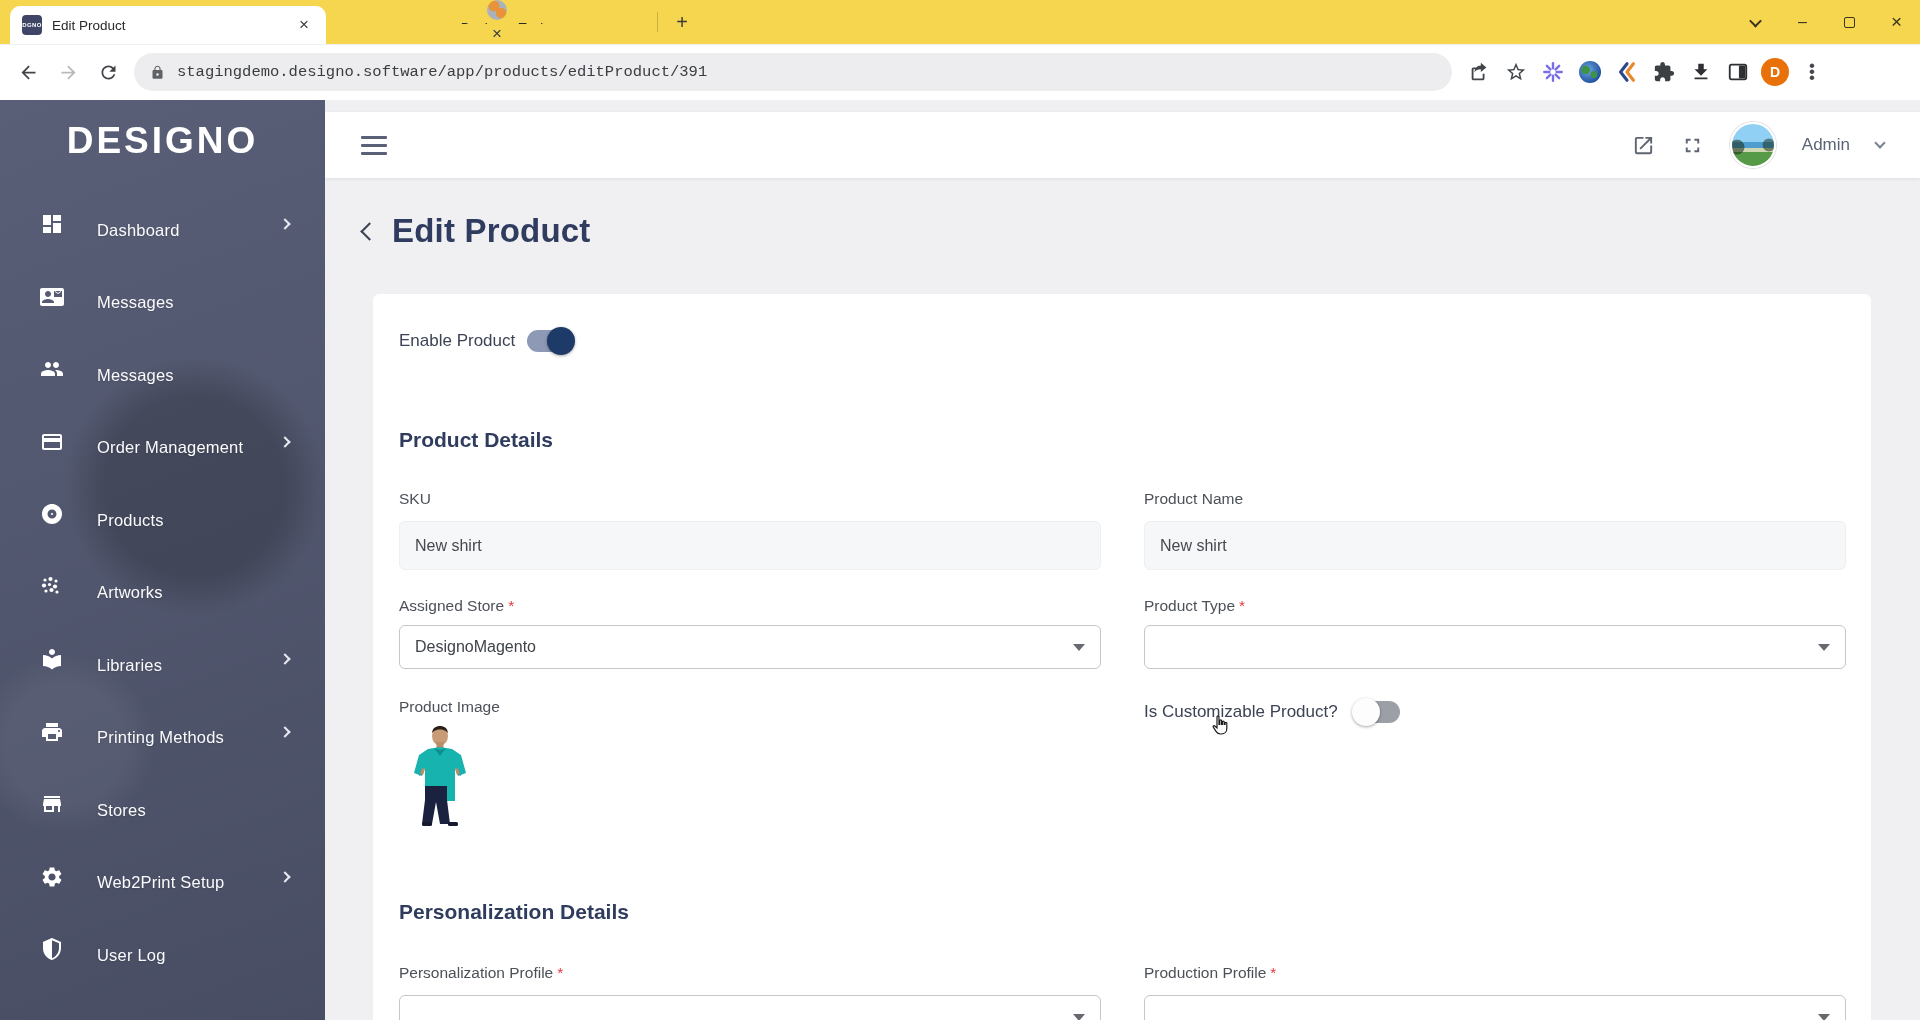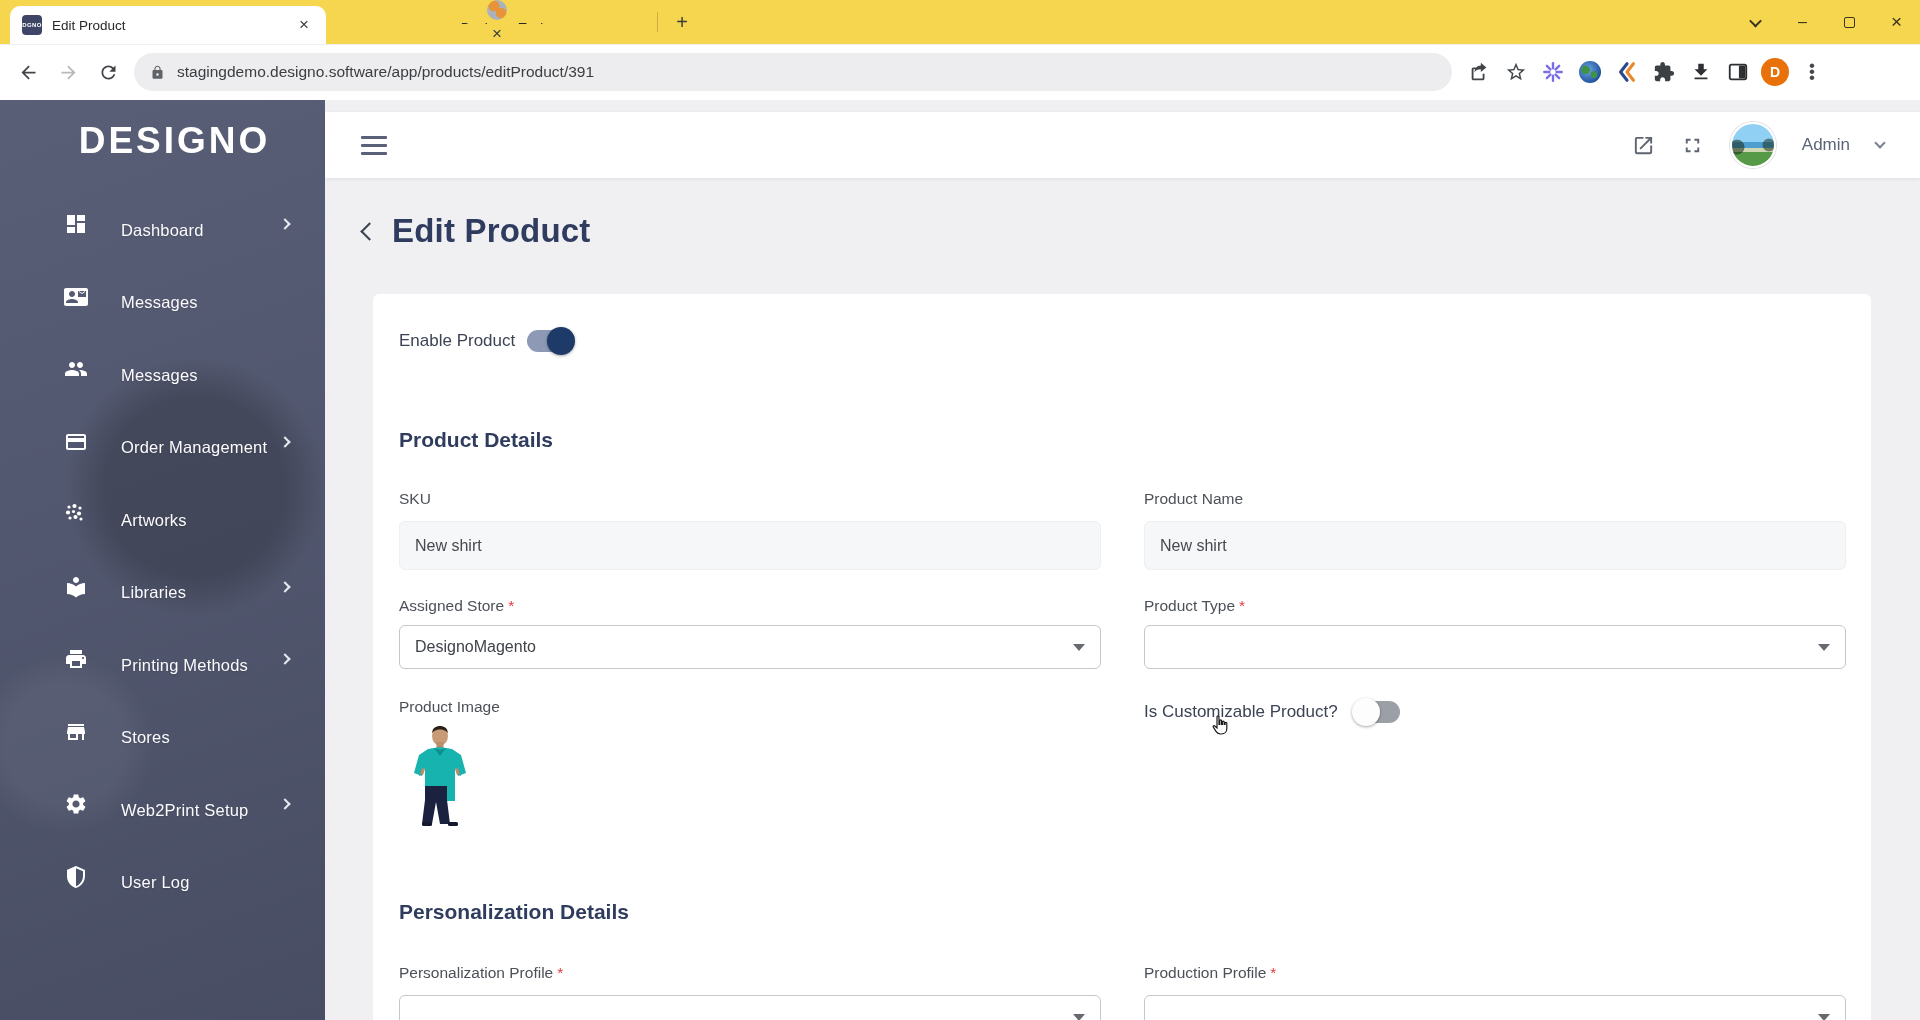--- a/index.html
+++ b/index.html
@@ -28,34 +28,34 @@
   .maxbox { width:11px; height:11px; border:1.6px solid #3a3320; border-radius:2px; }
 
   #toolbar { position:absolute; left:0; top:44px; width:1920px; height:56px; background:#fff;
              display:flex; align-items:center; padding:0 8px; box-shadow:inset 0 1px 0 rgba(0,0,0,.06); }
   .tbtn { width:40px; height:40px; display:flex; align-items:center; justify-content:center; border-radius:50%; color:#414549; }
   .tbtn svg { width:21px; height:21px; fill:#414549; }
   .tbtn.disabled svg { fill:#b7babd; }
   #urlbar { margin-left:6px; width:1318px; height:38px; background:#ededef; border-radius:19px;
             display:flex; align-items:center; padding:0 16px; }
   #urlbar svg { width:15px; height:15px; fill:#5f6368; flex:none; }
-  #url-text { margin-left:12px; font-size:15.5px; color:#3a3d41; white-space:nowrap; }
+  #url-text { margin-left:12px; font-size:15.5px; color:#3a3d41; white-space:nowrap;font-family:Liberation Mono, monospace; }
   .ext-row { display:flex; align-items:center; margin-left:10px; gap:3px; }
   .ext { width:34px; height:34px; display:flex; align-items:center; justify-content:center; border-radius:50%; }
   .ext svg { width:22px; height:22px; }
   .earth { width:22px; height:22px; border-radius:50%; background:
       radial-gradient(circle at 30% 40%, #3f9347 0 20%, transparent 22%),
       radial-gradient(circle at 68% 62%, #3f9347 0 16%, transparent 18%),
       radial-gradient(circle at 40% 40%, #6ea8e0, #1d4f9c 75%); }
   .avatarD { width:28px; height:28px; border-radius:50%; background:#e8710a; color:#fff; font-size:14px;
              font-weight:bold; display:flex; align-items:center; justify-content:center; }
   .dots { font-size:17px; color:#45484c; letter-spacing:0; line-height:6px; }
 
   
-  #sidebar { position:absolute; left:0; top:100px; width:325px; height:920px; background:#50566f; overflow:hidden;padding-left:24px; }
+  #sidebar { position:absolute; left:0; top:100px; width:325px; height:920px; background:#50566f; overflow:hidden; }
   #sidebar::before { content:""; position:absolute; inset:0; background:
       radial-gradient(circle at 60% 42%, rgba(0,0,0,.18) 0 90px, transparent 130px),
       radial-gradient(circle at 20% 70%, rgba(255,255,255,.05) 0 60px, transparent 90px),
       linear-gradient(160deg, rgba(255,255,255,.05), rgba(0,0,0,.10)); }
   #logo { position:relative; margin-top:20px; text-align:center; color:#fff; font-size:37px; font-weight:bold; letter-spacing:3px; }
   #nav { position:relative; margin-top:26px; }
   .nav-item { height:72.5px; display:flex; align-items:center; padding:0 36px 0 40px; color:#fbfbfd; cursor:pointer; }
   .nav-item .nicon { width:24px; height:24px; flex:none; }
   .nav-item .nicon svg { width:24px; height:24px; fill:#fff; }
   .nav-item .nlabel { margin-left:33px; font-size:16.5px; font-weight:500; letter-spacing:.2px;
@@ -243,20 +243,26 @@
       </div>
       <div class="nav-item">
         <span class="nicon"><svg viewBox="0 0 24 24" fill="#fff">
             <path d="M20 4H4c-1.11 0-1.99.89-1.99 2L2 18c0 1.11.89 2 2 2h16c1.11 0 2-.89 2-2V6c0-1.11-.89-2-2-2zm0 14H4v-6h16v6zm0-10H4V6h16v2z"></path>
           </svg></span>
         <span class="nlabel">Order Management</span>
         <span class="nchev"></span>
       </div>
       <div class="nav-item">
         <span class="nicon"><svg viewBox="0 0 24 24" fill="#fff">
+            <path d="M12 2C6.48 2 2 6.48 2 12s4.48 10 10 10 10-4.48 10-10S17.52 2 12 2zm0 14.5c-2.49 0-4.5-2.01-4.5-4.5S9.51 7.5 12 7.5s4.5 2.01 4.5 4.5-2.01 4.5-4.5 4.5zm0-5.5c-.55 0-1 .45-1 1s.45 1 1 1 1-.45 1-1-.45-1-1-1z"></path>
+          </svg></span>
+        <span class="nlabel">Products</span>
+      </div>
+      <div class="nav-item">
+        <span class="nicon"><svg viewBox="0 0 24 24" fill="#fff">
             <circle cx="5" cy="5" r="1.6"></circle>
             <circle cx="10.5" cy="4" r="2.1"></circle>
             <circle cx="16" cy="6" r="1.6"></circle>
             <circle cx="4" cy="10.5" r="2.1"></circle>
             <circle cx="9.5" cy="9.5" r="1.6"></circle>
             <circle cx="15" cy="11.5" r="2.1"></circle>
             <circle cx="6" cy="16" r="1.6"></circle>
             <circle cx="11.5" cy="15" r="2.1"></circle>
             <circle cx="17" cy="17" r="1.6"></circle>
           </svg></span>

